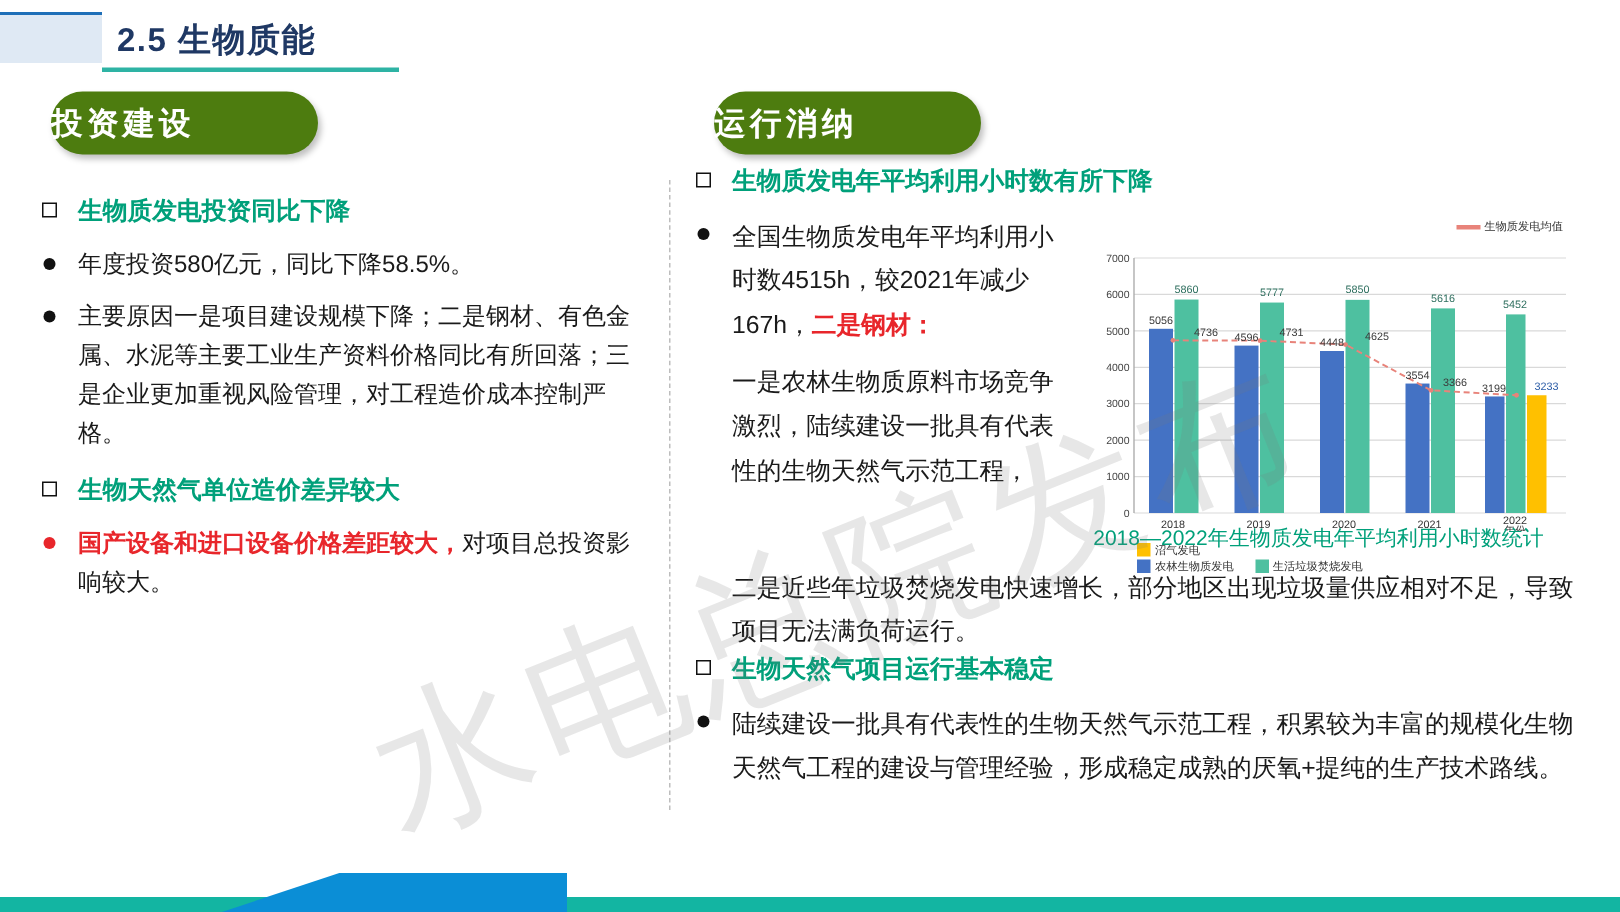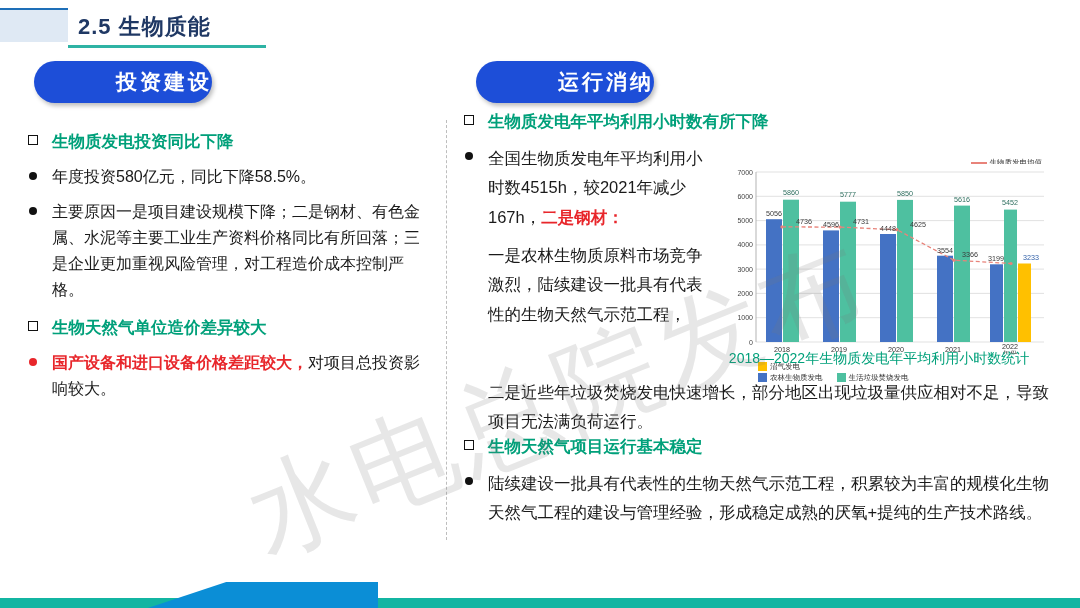--- a/index.html
+++ b/index.html
@@ -29,27 +29,27 @@
   }
   #header-underline {
     position: absolute; left: 68px; top: 45px; width: 198px; height: 3px;
     background: #2eb3a4;
   }
 
   
   .pill {
     position: absolute;
     height: 42px;
-    background: #1d4ed8;
+    background: #4d7c0f;
     border-radius: 21px;
     color: #ffffff;
     font-size: 21px;
     font-weight: bold;
     letter-spacing: 3px;
-    display: flex; align-items: center; justify-content: flex-end;
+    display: flex; align-items: center; justify-content: flex-start;
     box-shadow: 2px 3px 4px rgba(0,0,0,0.25);
   }
   #pill-left { left: 34px; top: 61px; width: 178px; }
   #pill-right { left: 476px; top: 61px; width: 178px; }
 
   
   #col-divider {
     position: absolute; left: 446px; top: 120px; width: 0; height: 420px;
     border-left: 1px dashed #bdbdbd;
   }
@@ -85,21 +85,21 @@
   .r-text .red-inline { color: #e8262b; font-weight: bold; }
 
   
   #narrow-block { width: 258px; }
 
   
   #chart-wrap {
     position: absolute; left: 260px; top: 36px; width: 330px; height: 250px;
   }
   #chart-legend-top {
-    position: absolute; right: 6px; top: 12px; font-size: 7.5px; color: #333;
+    position: absolute; right: 6px; top: 0; font-size: 7.5px; color: #333;
     text-align: right; line-height: 1.45;
   }
   #chart-legend-top div { white-space: nowrap; }
   .lg-swatch {
     display: inline-block; width: 16px; height: 3px; vertical-align: middle;
     margin-right: 3px;
   }
   #chart-plot {
     position: absolute; left: 0; top: 18px; width: 330px; height: 190px;
   }

